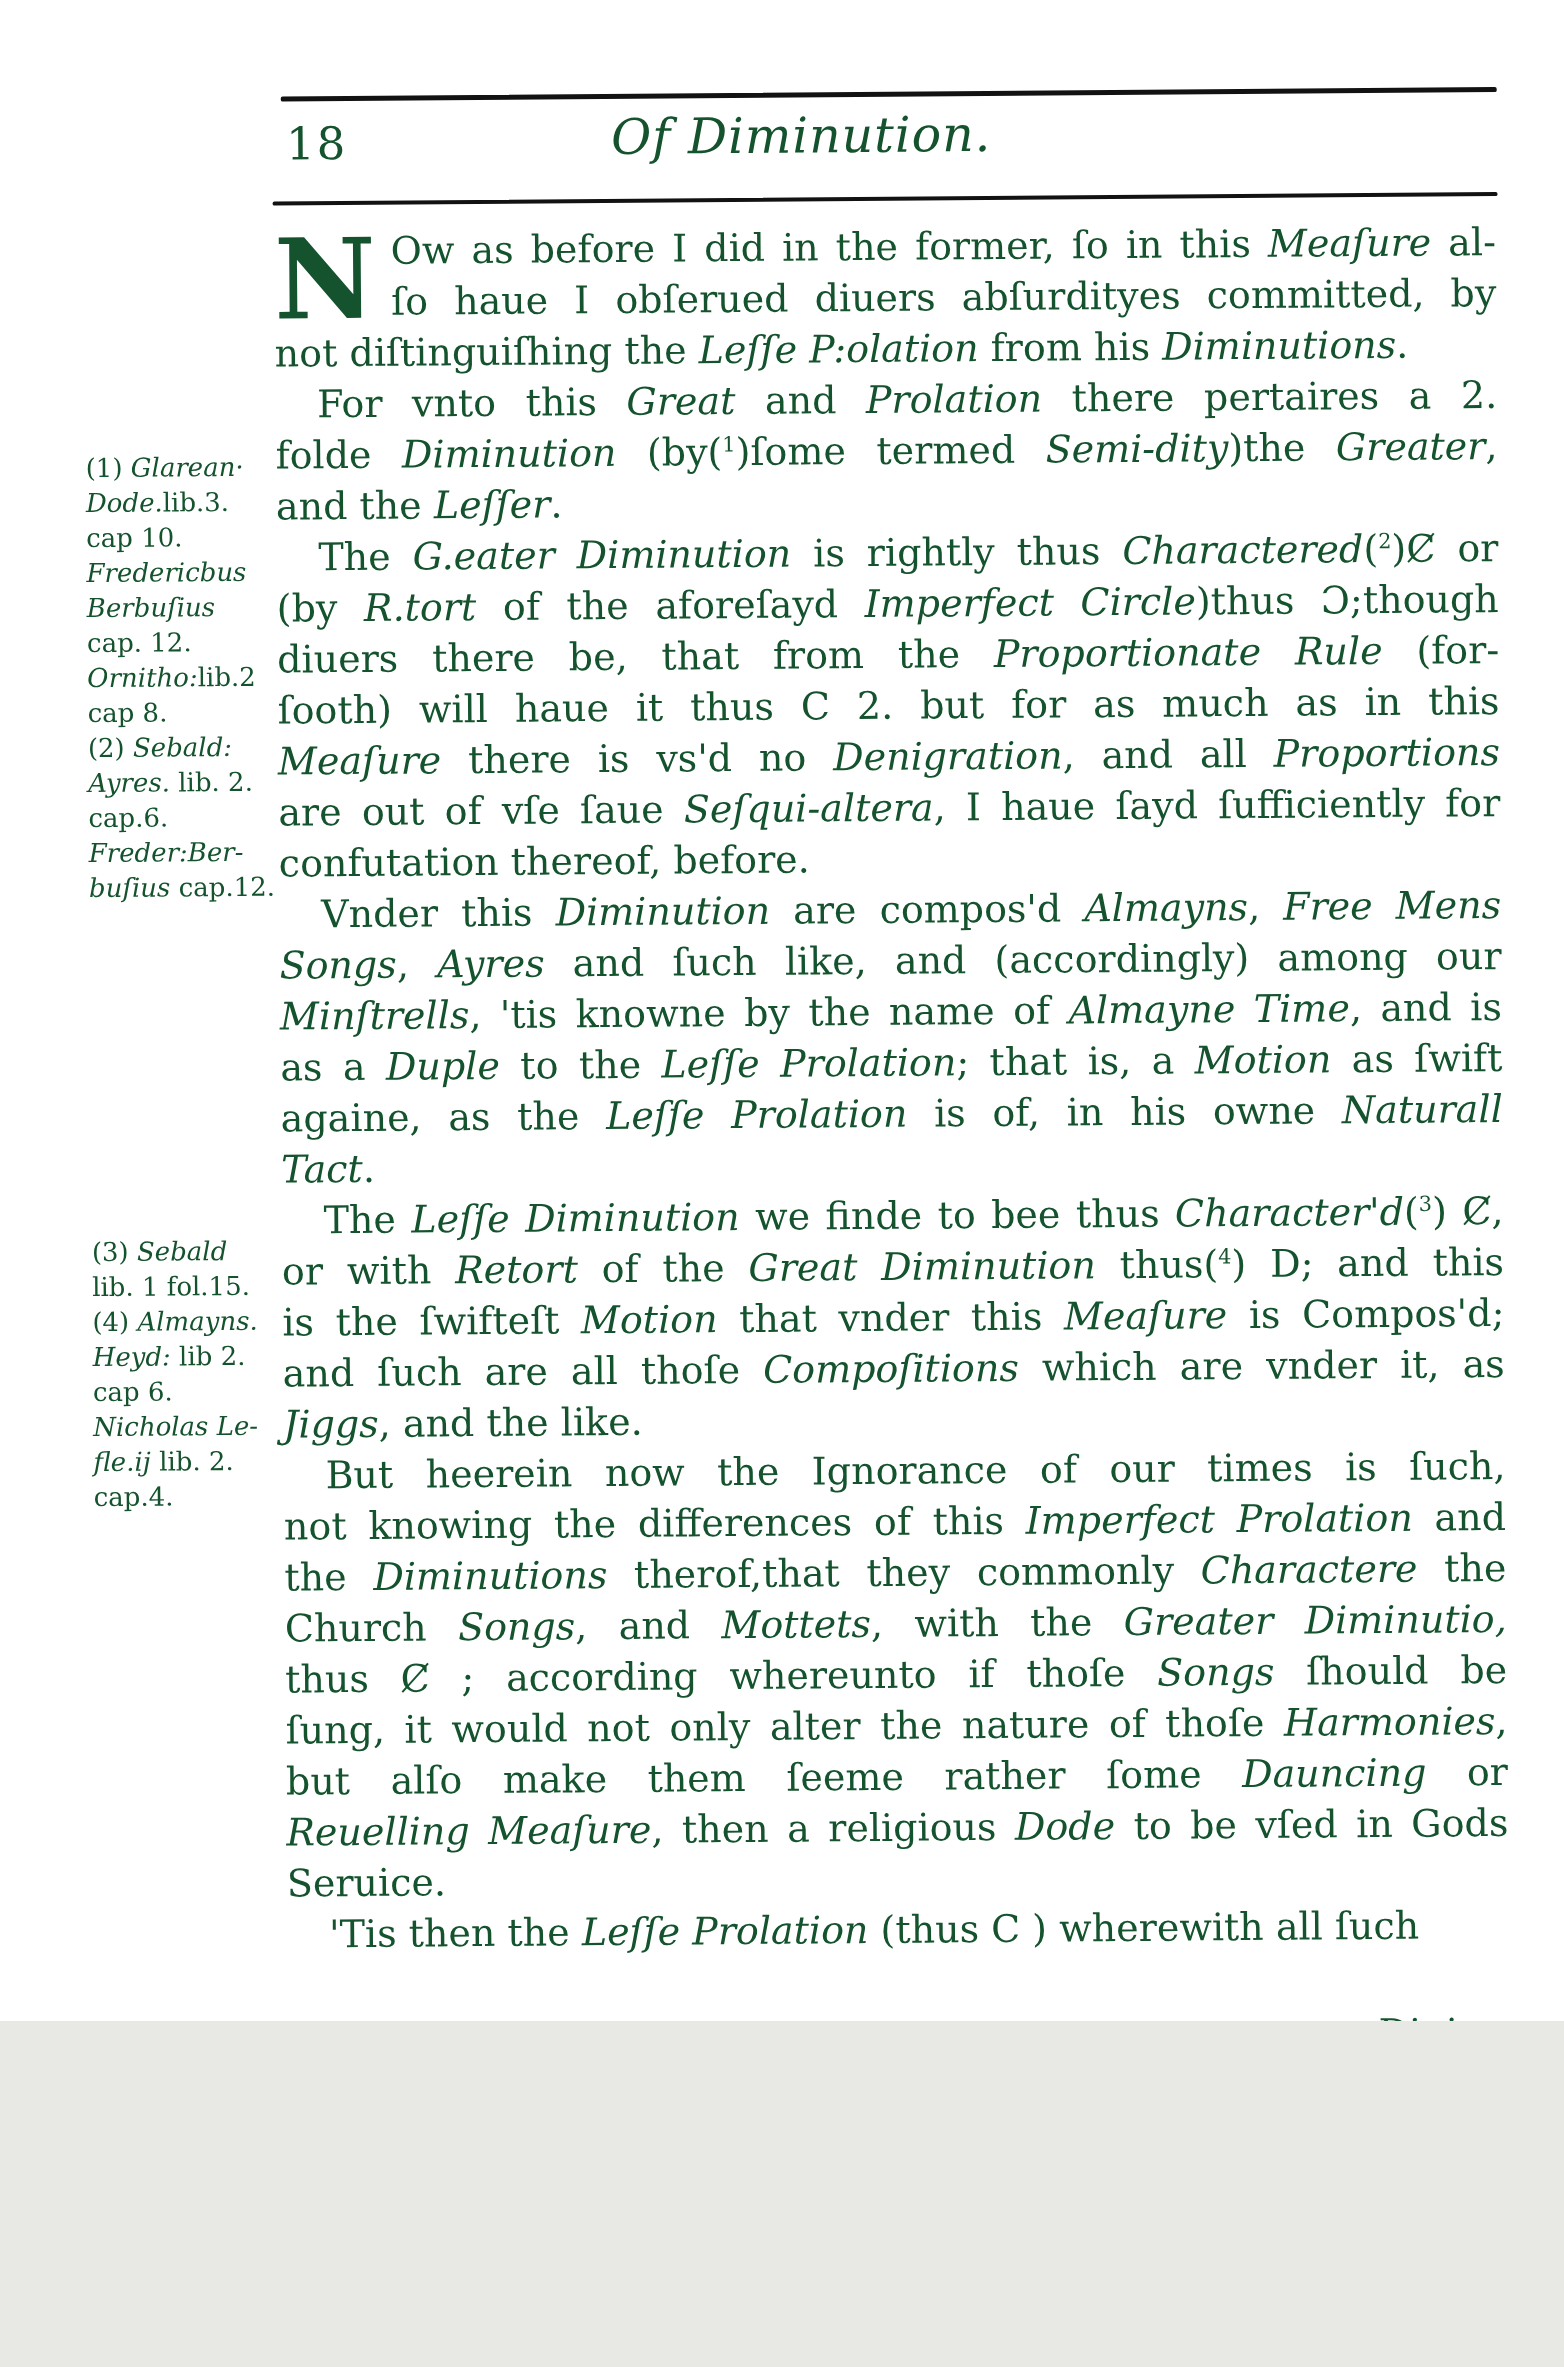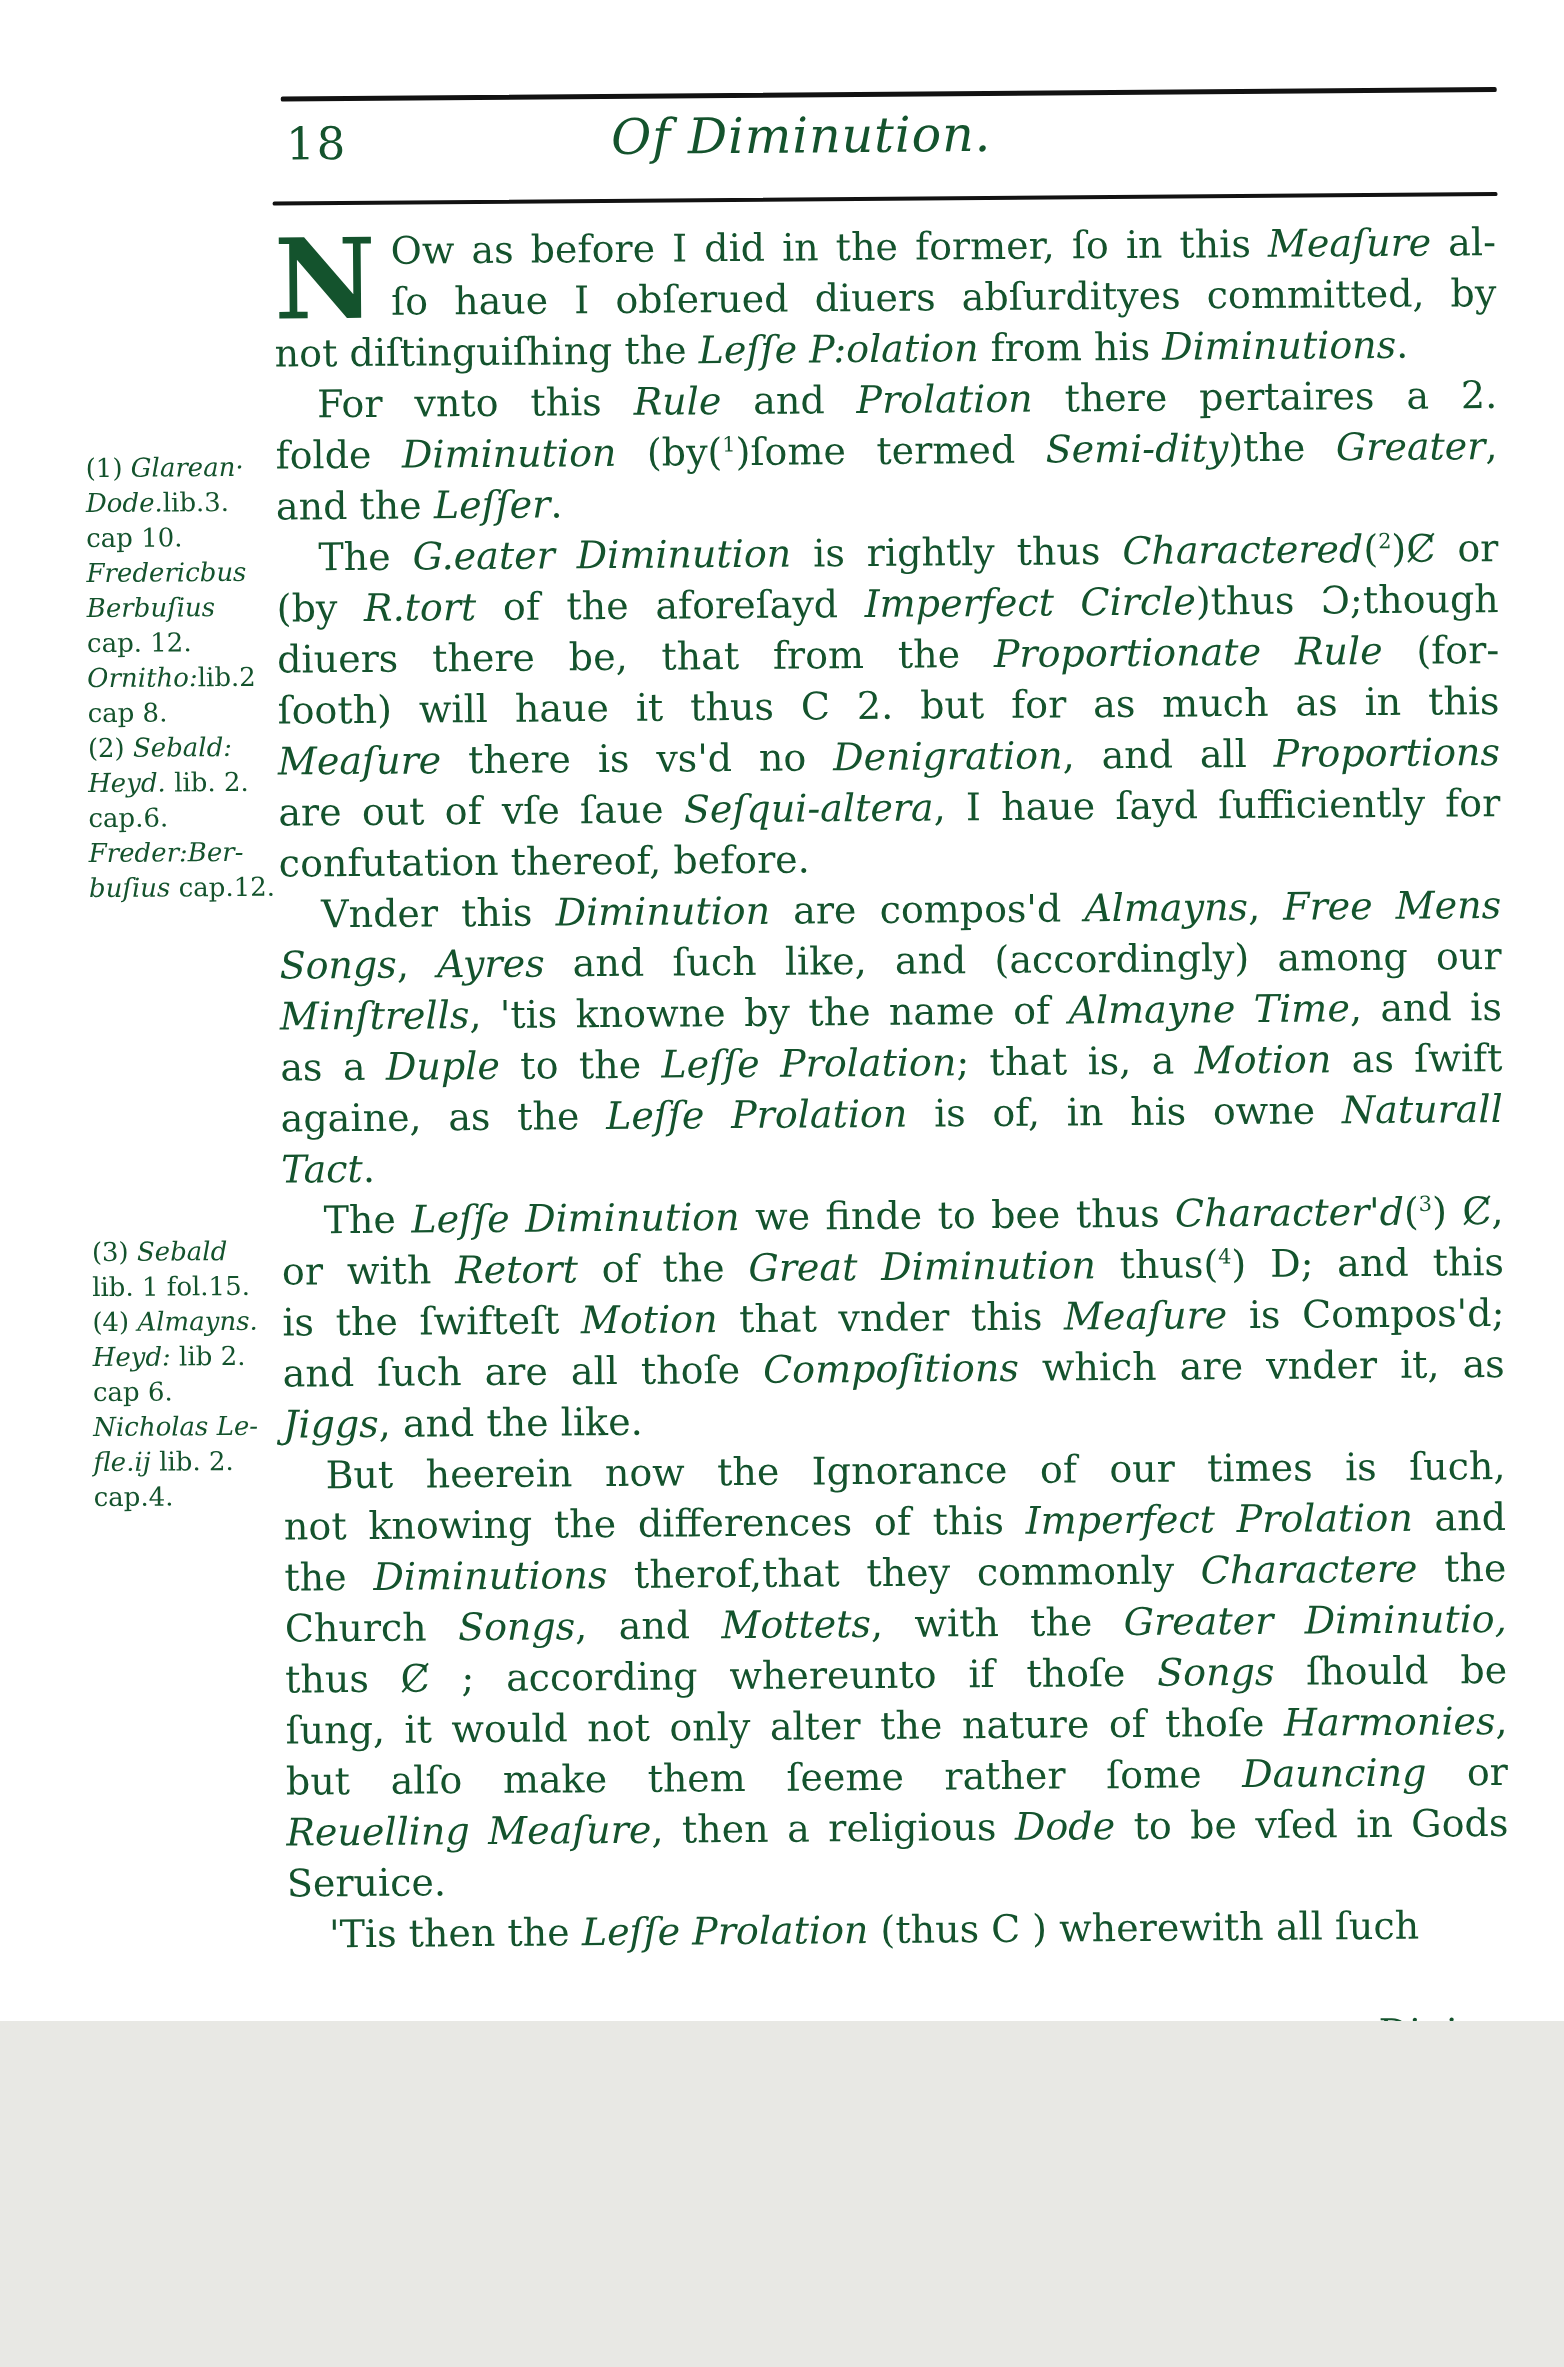--- a/index.html
+++ b/index.html
@@ -50,21 +50,21 @@
         <div class="note note-0">
           <div class="note-line">(1) <i>Glarean·</i></div>
           <div class="note-line"><i>Dode.</i>lib.3.</div>
           <div class="note-line">cap 10.</div>
           <div class="note-line"><i>Fredericbus</i></div>
           <div class="note-line"><i>Berbuſius</i></div>
           <div class="note-line">cap. 12.</div>
           <div class="note-line"><i>Ornitho:</i>lib.2</div>
           <div class="note-line">cap 8.</div>
           <div class="note-line">(2) <i>Sebald:</i></div>
-          <div class="note-line"><i>Heyd.</i> lib. 2.</div>
+          <div class="note-line"><i>Ayres.</i> lib. 2.</div>
           <div class="note-line">cap.6.</div>
           <div class="note-line"><i>Freder:Ber-</i></div>
           <div class="note-line"><i>buſius</i> cap.12.</div>
         </div>
         <div class="note note-1">
           <div class="note-line">(3) <i>Sebald</i></div>
           <div class="note-line">lib. 1 fol.15.</div>
           <div class="note-line">(4) <i>Almayns.</i></div>
           <div class="note-line"><i>Heyd:</i> lib 2.</div>
           <div class="note-line">cap 6.</div>
@@ -75,21 +75,21 @@
       </aside>
 
     <main class="text-col" id="bodyCol">
         <div class="para">
           <span class="dropcap">N</span>
           <div class="line">Ow as before I did in the former, ſo in this <i>Meaſure</i> al-</div>
           <div class="line">ſo haue I obſerued diuers abſurdityes committed, by</div>
           <div class="line last">not diſtinguiſhing the <i>Leſſe P:olation</i> from his <i>Diminutions</i>.</div>
         </div>
         <div class="para">
-          <div class="line indent">For vnto this <i>Rule</i> and <i>Prolation</i> there pertaires a 2.</div>
+          <div class="line indent">For vnto this <i>Great</i> and <i>Prolation</i> there pertaires a 2.</div>
           <div class="line">folde <i>Diminution</i> (by(<sup>1</sup>)ſome termed <i>Semi-dity</i>)the <i>Greater</i>,</div>
           <div class="line last">and the <i>Leſſer</i>.</div>
         </div>
         <div class="para">
           <div class="line indent">The <i>G.eater Diminution</i> is rightly thus <i>Charactered</i>(<sup>2</sup>)Ȼ or</div>
           <div class="line">(by <i>R.tort</i> of the aforeſayd <i>Imperfect Circle</i>)thus Ɔ;though</div>
           <div class="line">diuers there be, that from the <i>Proportionate Rule</i> (for-</div>
           <div class="line">ſooth) will haue it thus C 2. but for as much as in this</div>
           <div class="line"><i>Meaſure</i> there is vs'd no <i>Denigration</i>, and all <i>Proportions</i></div>
           <div class="line">are out of vſe ſaue <i>Seſqui-altera</i>, I haue ſayd ſufficiently for</div>

